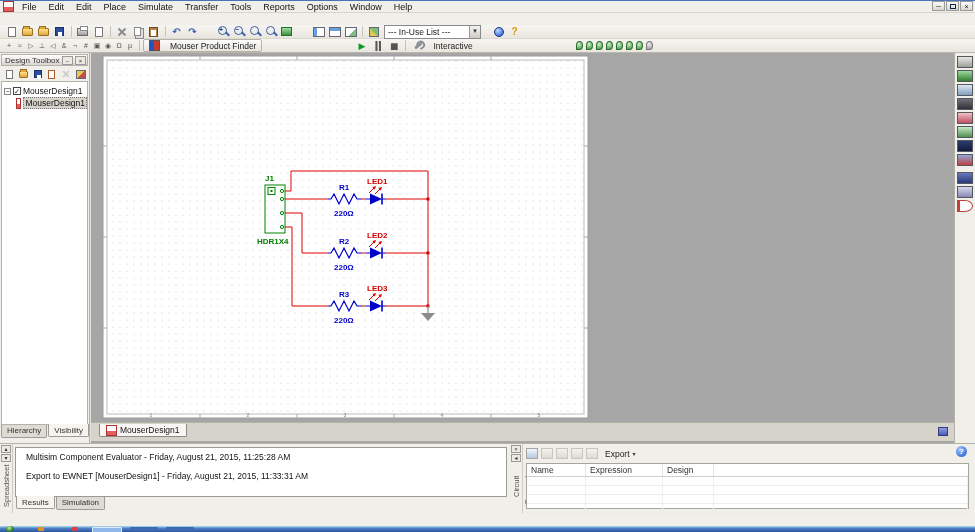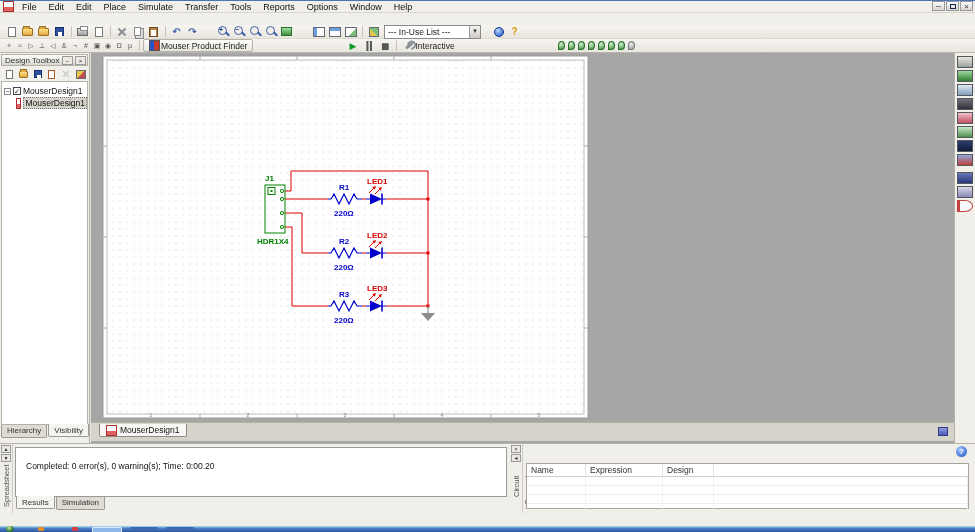--- a/index.html
+++ b/index.html
@@ -56,21 +56,21 @@
   .ic-screen{width:11px;height:9px;background:linear-gradient(#9fe0a0,#3f8f40);border:1px solid #2a6f2a;box-sizing:border-box;}
   .vtog{width:12px;height:10px;border:1px solid #667;box-sizing:border-box;}
   .ic-ball{width:10px;height:10px;border-radius:50%;background:radial-gradient(circle at 35% 30%,#bcd8ff,#1a4fd0);border:1px solid #11337e;box-sizing:border-box;}
   .goldq{color:#d89a10;font-weight:bold;font-size:10px;}
   .combo{display:flex;align-items:center;height:12px;border:1px solid #8a8a8a;background:#fff;margin:0 2px;}
   .combo .cvalue{font-size:8.5px;color:#222;padding:0 3px;width:78px;white-space:nowrap;overflow:hidden;}
   .combo .cbtn{width:11px;height:100%;background:linear-gradient(#f4f3f0,#cfccc4);border-left:1px solid #9a9a9a;
     font-size:6px;line-height:11px;text-align:center;color:#333;box-sizing:border-box;}
   .pcomp{width:10px;height:13px;display:flex;align-items:center;justify-content:center;font-size:7px;color:#555;margin-right:1px;}
   .btn{display:flex;align-items:center;height:13px;border:1px solid #b5b2aa;border-radius:2px;background:linear-gradient(#fdfdfc,#e8e5de);
-    font-size:8.5px;color:#222;padding:0 5px;gap:1px;box-sizing:border-box;}
+    font-size:8.5px;color:#222;padding:0 5px;gap:10px;box-sizing:border-box;}
   .mpf-ico{width:9px;height:9px;background:linear-gradient(90deg,#2255c8 50%,#c83a2a 50%);border:1px solid #555;}
   .runbtn{color:#0a9a2a;font-size:9px;font-weight:bold;}
   .simtxt{font-size:14px;color:#555;font-weight:bold;letter-spacing:-0.5px;}
   .wrench{width:9px;height:3px;background:#8a8f96;border-radius:2px;transform:rotate(-40deg);position:relative;}
   .wrench::before{content:"";position:absolute;right:-2px;top:-2px;width:5px;height:5px;border:2px solid #8a8f96;border-radius:50%;border-left-color:transparent;}
   .probe{width:7px;height:9px;background:radial-gradient(circle at 35% 30%,#d2eed2,#3f8f3f);border:1px solid #2a6f2a;
     border-radius:50% 50% 50% 0;margin-right:3px;box-sizing:border-box;}
   .probe.gray{background:radial-gradient(circle at 35% 30%,#eee,#999);border-color:#777;}
 
   
@@ -471,33 +471,45 @@
   </div>
 
   <div class="bottom">
 
     <div class="vstrip" style="left:0;">
       <div class="mini">▴</div>
       <div class="mini">▾</div>
       <div class="vlabel">Spreadsheet View</div>
     </div>
     <div class="logbox">
+      <div class="logline">Multisim Component Evaluator  -  Friday, August 21, 2015, 11:25:28 AM</div>
       <div class="logline gap"></div>
-      <div class="logline">Completed:  0 error(s), 0 warning(s);  Time: 0:00.20</div>
+      <div class="logline">Export to EWNET [MouserDesign1]  - Friday, August 21, 2015, 11:33:31 AM</div>
     </div>
     <div class="bp-tabs">
       <span class="btab active">Results</span>
       <span class="btab">Simulation</span>
     </div>
 
     <div class="cp">
       <div class="vstrip" style="left:0;">
         <div class="mini">×</div>
         <div class="mini">◂</div>
         <div class="vlabel">Circuit Parameter</div>
+      </div>
+      <div class="cp-tools">
+        <span class="cpi"></span>
+        <span class="cpi ghost"></span>
+        <span class="cpi ghost"></span>
+        <span class="cpi ghost"></span>
+        <span class="cpi ghost"></span>
+        <span class="exp">
+          <span>Export</span>
+          <span style="font-size:6px;color:#333;">▾</span>
+        </span>
       </div>
       <span class="helpq">?</span>
       <div class="cptable">
         <div class="cph">
           <div class="c1">Name</div>
           <div class="c2">Expression</div>
           <div class="c3">Design</div>
         </div>
         <div class="cprow">
             <div class="c1"></div>

